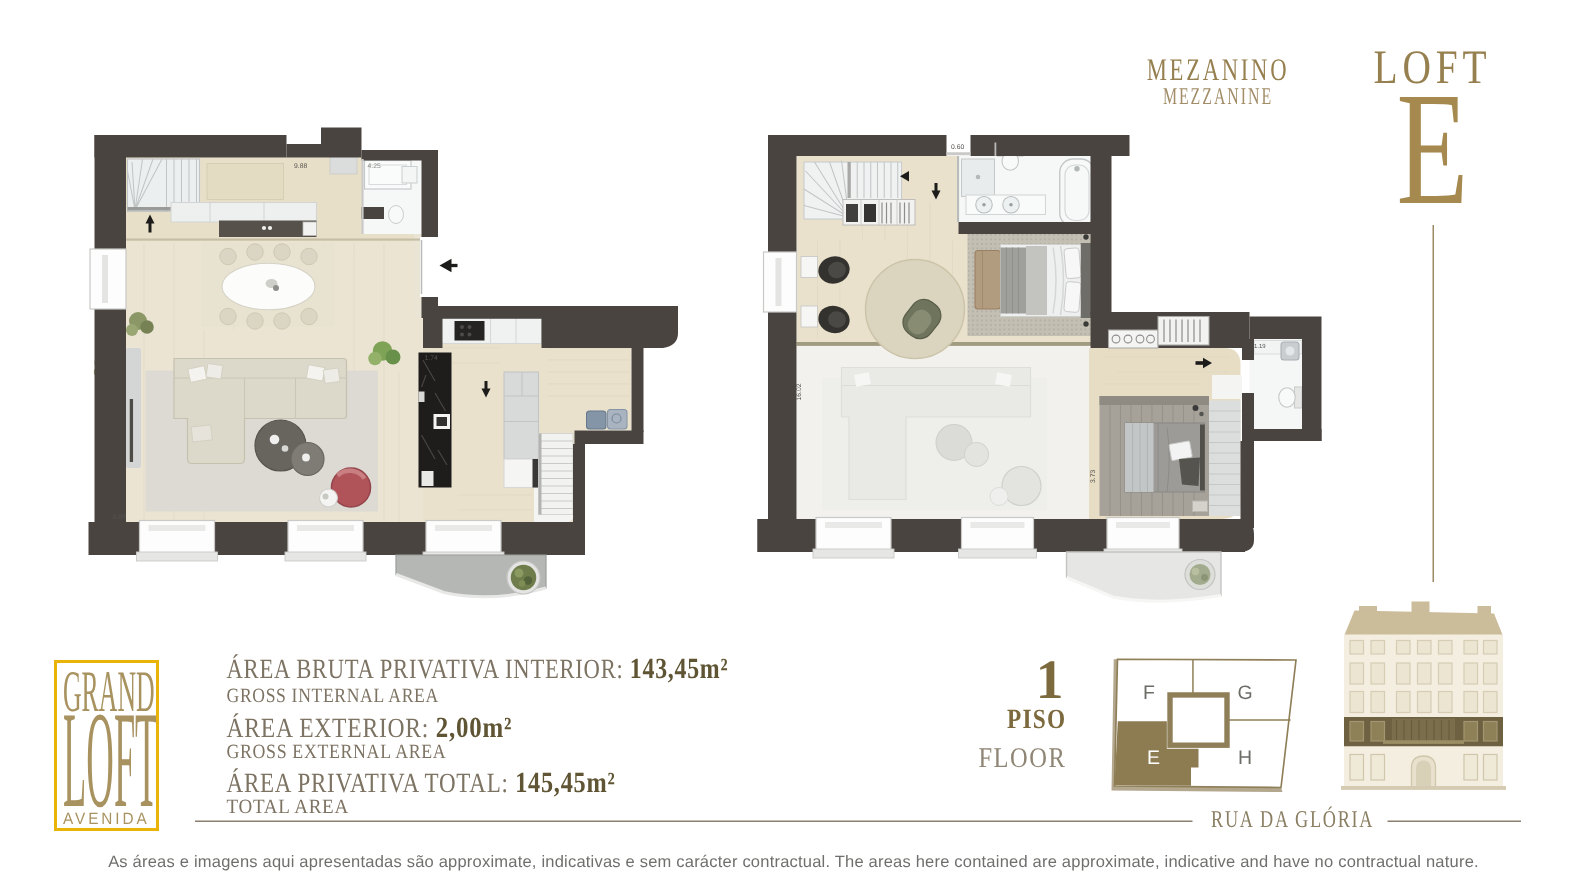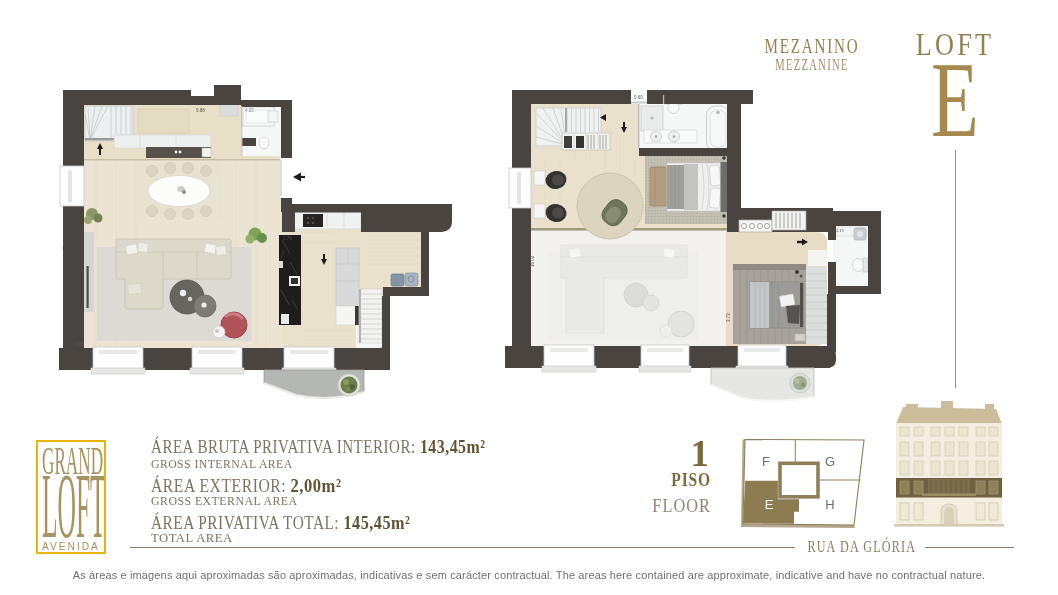--- a/index.html
+++ b/index.html
@@ -572,13 +572,13 @@
 <rect x="976" y="503" width="9" height="17"></rect>
       <rect x="989" y="503" width="9" height="17"></rect>
 </g>
 
 <path d="M941,525 V512 Q941,504 949,504 Q957,504 957,512 V525 Z" fill="#e9e1cd" stroke="#cfc6ab" stroke-width="0.9"></path>
 <path d="M944,525 V513 Q944,507 949,507 Q954,507 954,513 V525 Z" fill="#d9d0b8"></path>
 
 <rect x="894" y="524" width="110" height="2.6" fill="#d4cbb2"></rect>
 </svg>
 
-<div class="abs" style="left:0px;top:569px;width:1058px;text-align:center;font-size:11px;color:#6f6f6d;letter-spacing:0.14px;">As áreas e imagens aqui aproximadas são aproximadas, indicativas e sem carácter contractual. The areas here contained are approximate, indicative and have no contractual nature.</div>
+<div class="abs" style="left:0px;top:569px;width:1058px;text-align:center;font-size:11px;color:#6f6f6d;letter-spacing:0.14px;">As áreas e imagens aqui apresentadas são approximate, indicativas e sem carácter contractual. The areas here contained are approximate, indicative and have no contractual nature.</div>
 
 </body></html>

